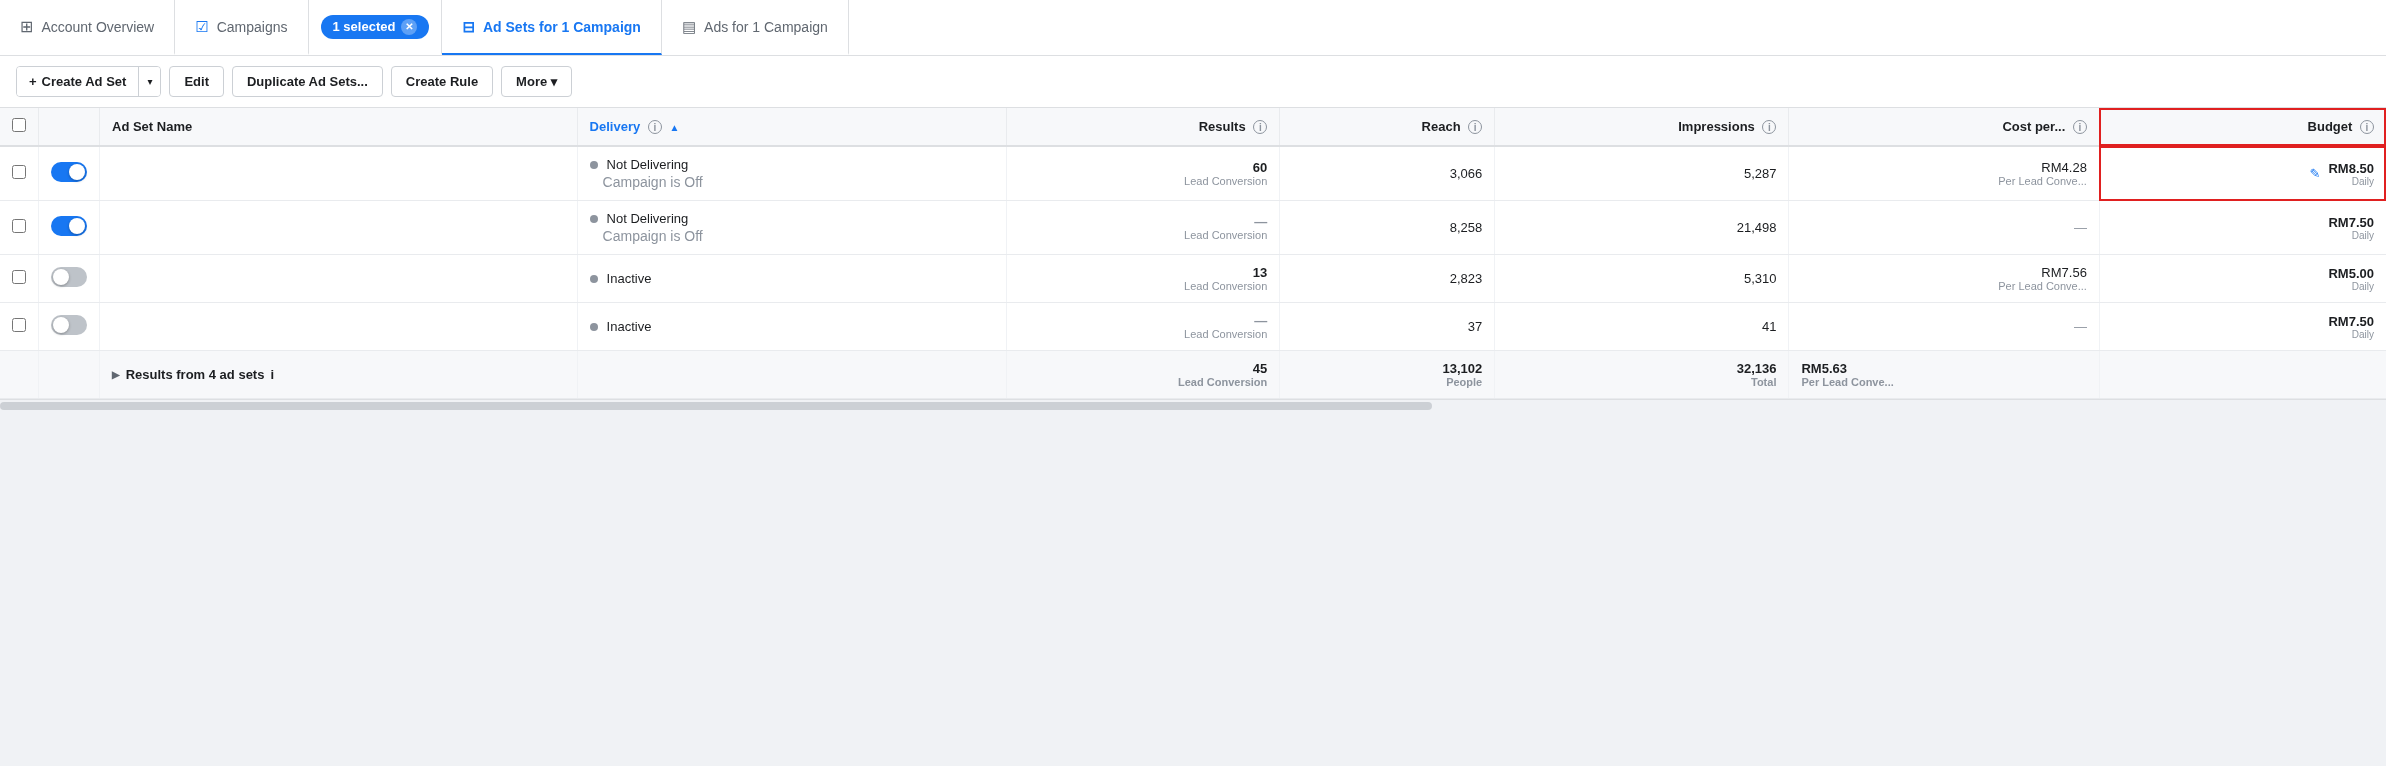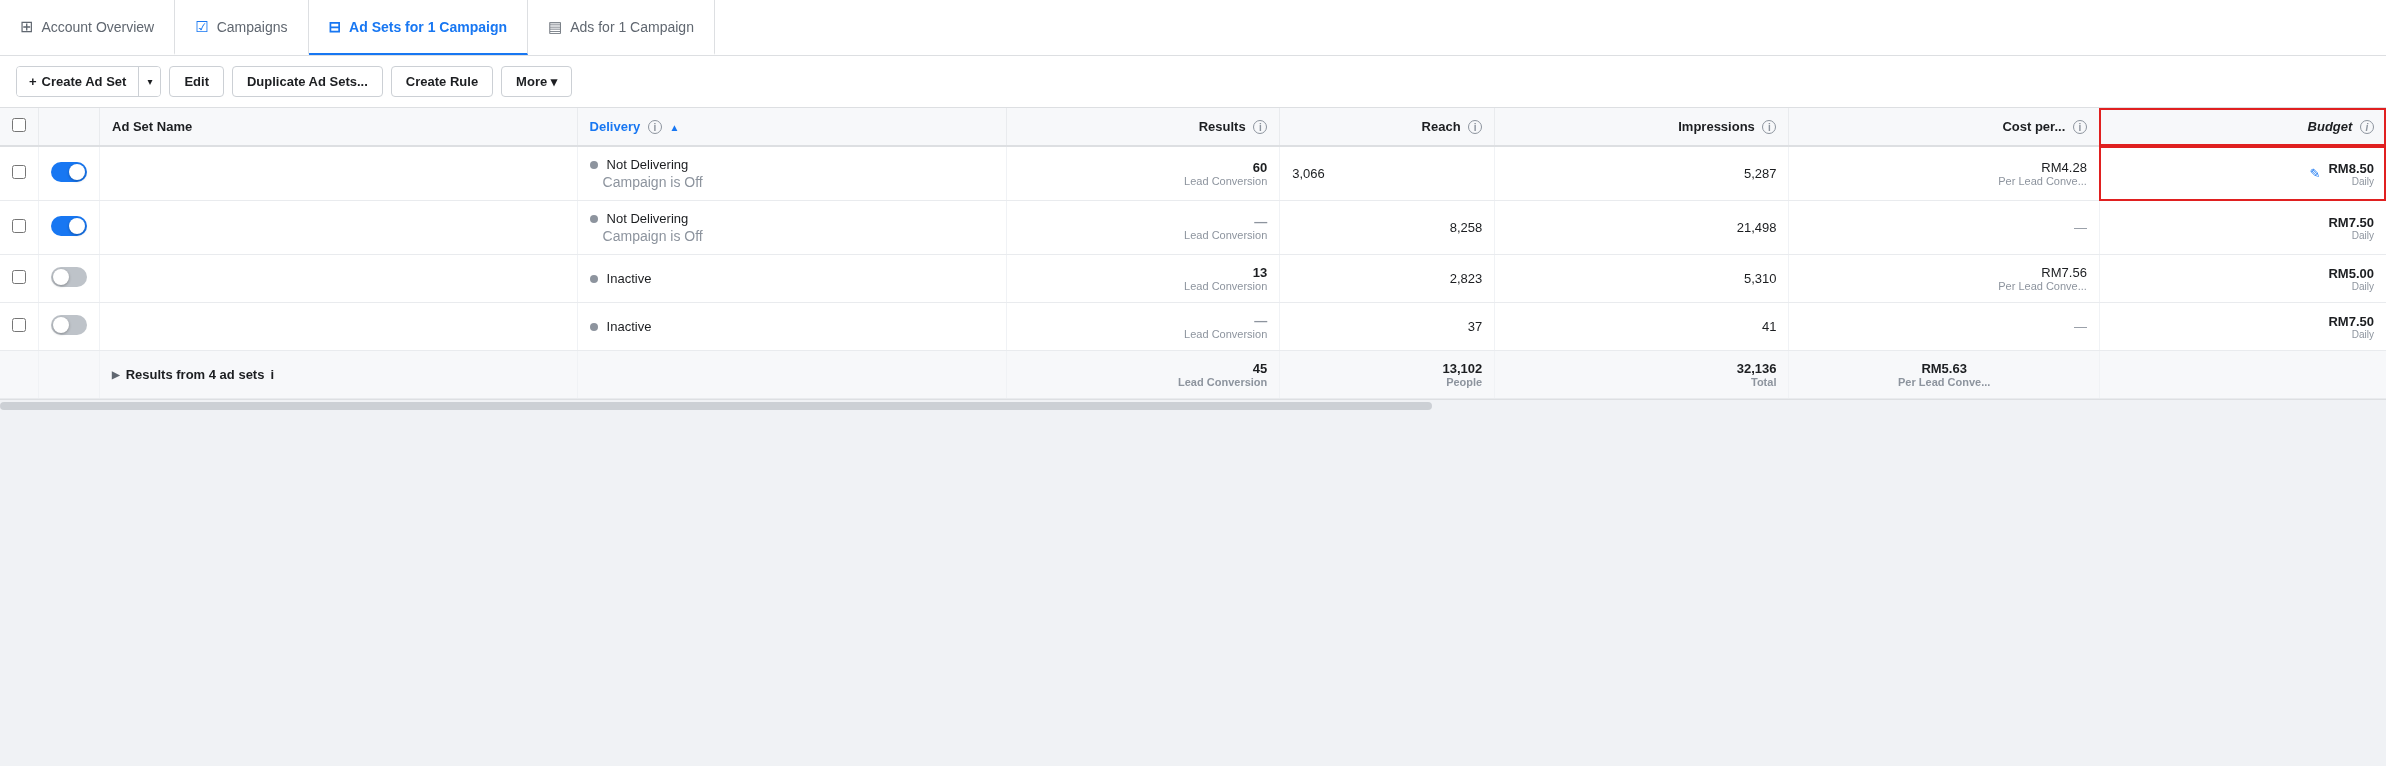--- a/index.html
+++ b/index.html
@@ -267,21 +267,20 @@
     .budget-highlighted .budget-cell-wrapper .edit-icon { opacity: 1; }
 
     .budget-val { text-align: right; }
     .budget-val .amount { font-size: 13px; font-weight: 700; text-align: center; }
     .budget-val .period { font-size: 10px; color: #8d949e; }
 
     
     .budget-header-highlight {
       outline: 2px solid #e02020;
       outline-offset: -2px;
-      font-style: italic;
     }
 
     
     .footer-row td {
       background: #f7f8fa;
       font-weight: 600;
     }
     .footer-expand {
       display: flex;
       align-items: center;
@@ -320,20 +319,26 @@
 <body>
 
 <div class="top-nav">
   <div class="nav-tab">
     <span style="font-size:16px;">⊞</span>
     <span>Account Overview</span>
   </div>
   <div class="nav-tab">
     <span style="font-size:15px; color:#1877f2;">☑</span>
     <span>Campaigns</span>
+  </div>
+  <div class="nav-tab" style="padding: 0 12px; border-right: 1px solid #dddfe2;">
+    <div class="selected-badge">
+      <span>1 selected</span>
+      <div class="close-x">✕</div>
+    </div>
   </div>
   <div class="nav-tab active">
     <span style="font-size:15px;">⊟</span>
     <span>Ad Sets for 1 Campaign</span>
   </div>
   <div class="nav-tab">
     <span style="font-size:15px;">▤</span>
     <span>Ads for 1 Campaign</span>
   </div>
 </div>
@@ -415,21 +420,21 @@
       <div class="sub-text">Campaign is Off</div>
     </div>
           </td>
           <td class="results-col">
     <div class="result-cell">
       <div class="primary-val ">60</div>
       <div class="sub-val">Lead Conversion</div>
     </div>
           </td>
           <td class="reach-col">
-            <span style="display:block;text-align:left;">3,066</span>
+            <span style="display:block;text-align:right;">3,066</span>
           </td>
           <td class="impressions-col">
             <span style="display:block;text-align:right;">5,287</span>
           </td>
           <td class="costper-col">
     <div style="text-align:right;">
       <div class="">RM4.28</div>
       <div style="font-size:11px;color:#8d949e;">Per Lead Conve...</div>
     </div>
           </td>
@@ -589,21 +594,21 @@
       <div style="font-size:11px;color:#8d949e;">People</div>
     </div>
   </td>
   <td class="impressions-col">
     <div style="text-align:right;">
       <div>32,136</div>
       <div style="font-size:11px;color:#8d949e;">Total</div>
     </div>
   </td>
   <td class="costper-col">
-    <div style="text-align:center;">
+    <div style="text-align:left;">
       <div>RM5.63</div>
       <div style="font-size:11px;color:#8d949e;">Per Lead Conve...</div>
     </div>
   </td>
   <td class="budget-col"></td>
 </tr>
       </tbody>
   </table>
   <div class="scroll-bar-container">
     <div class="scroll-bar-track"></div>

